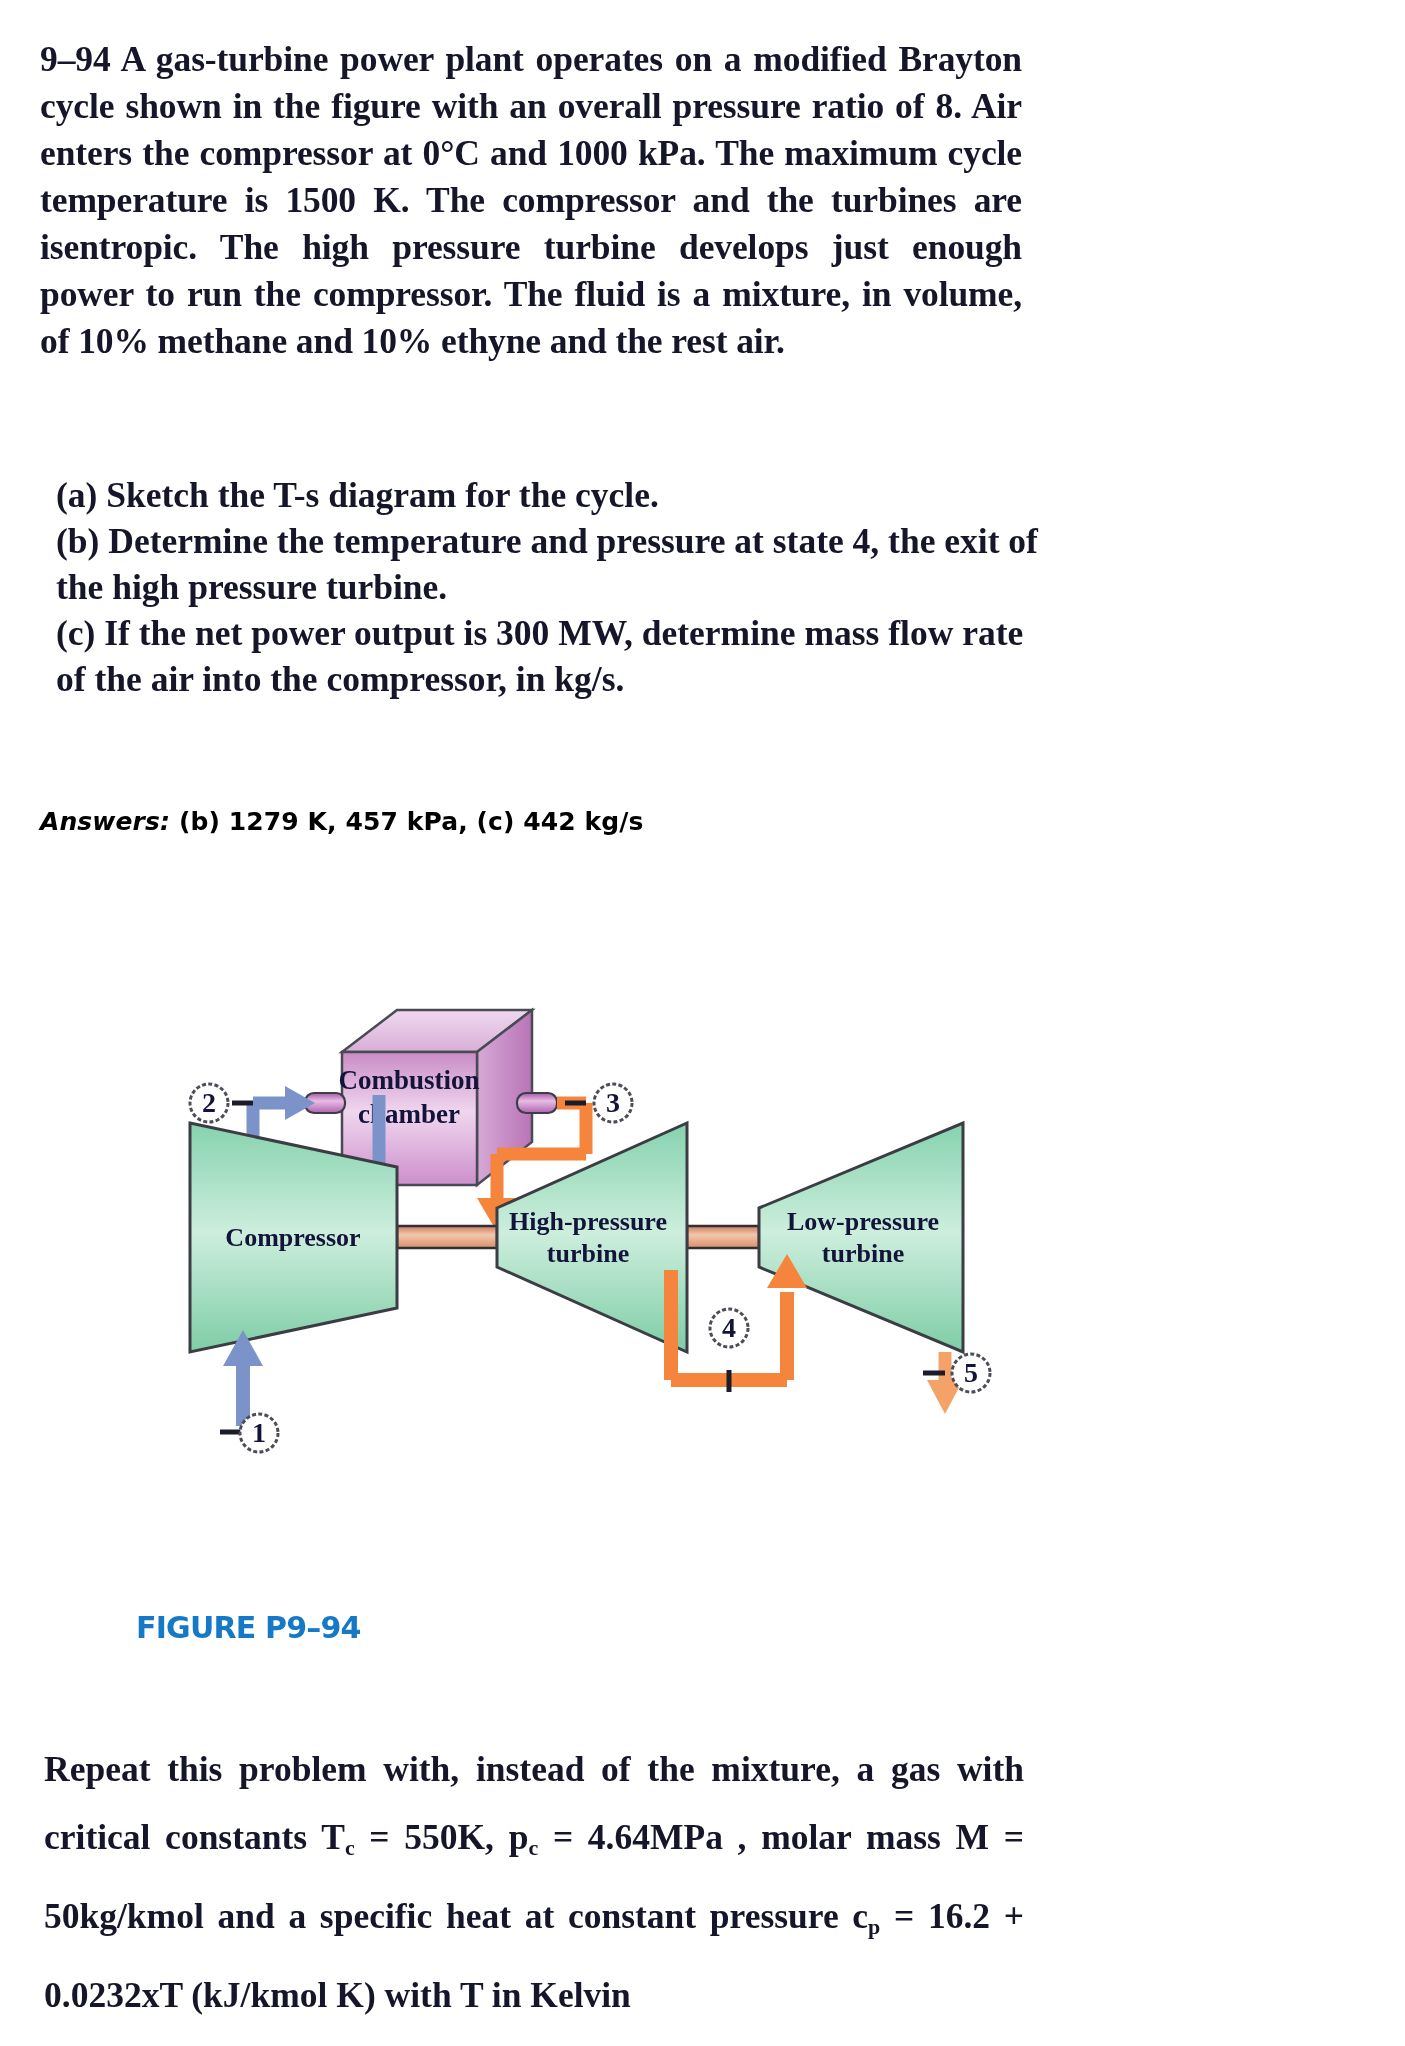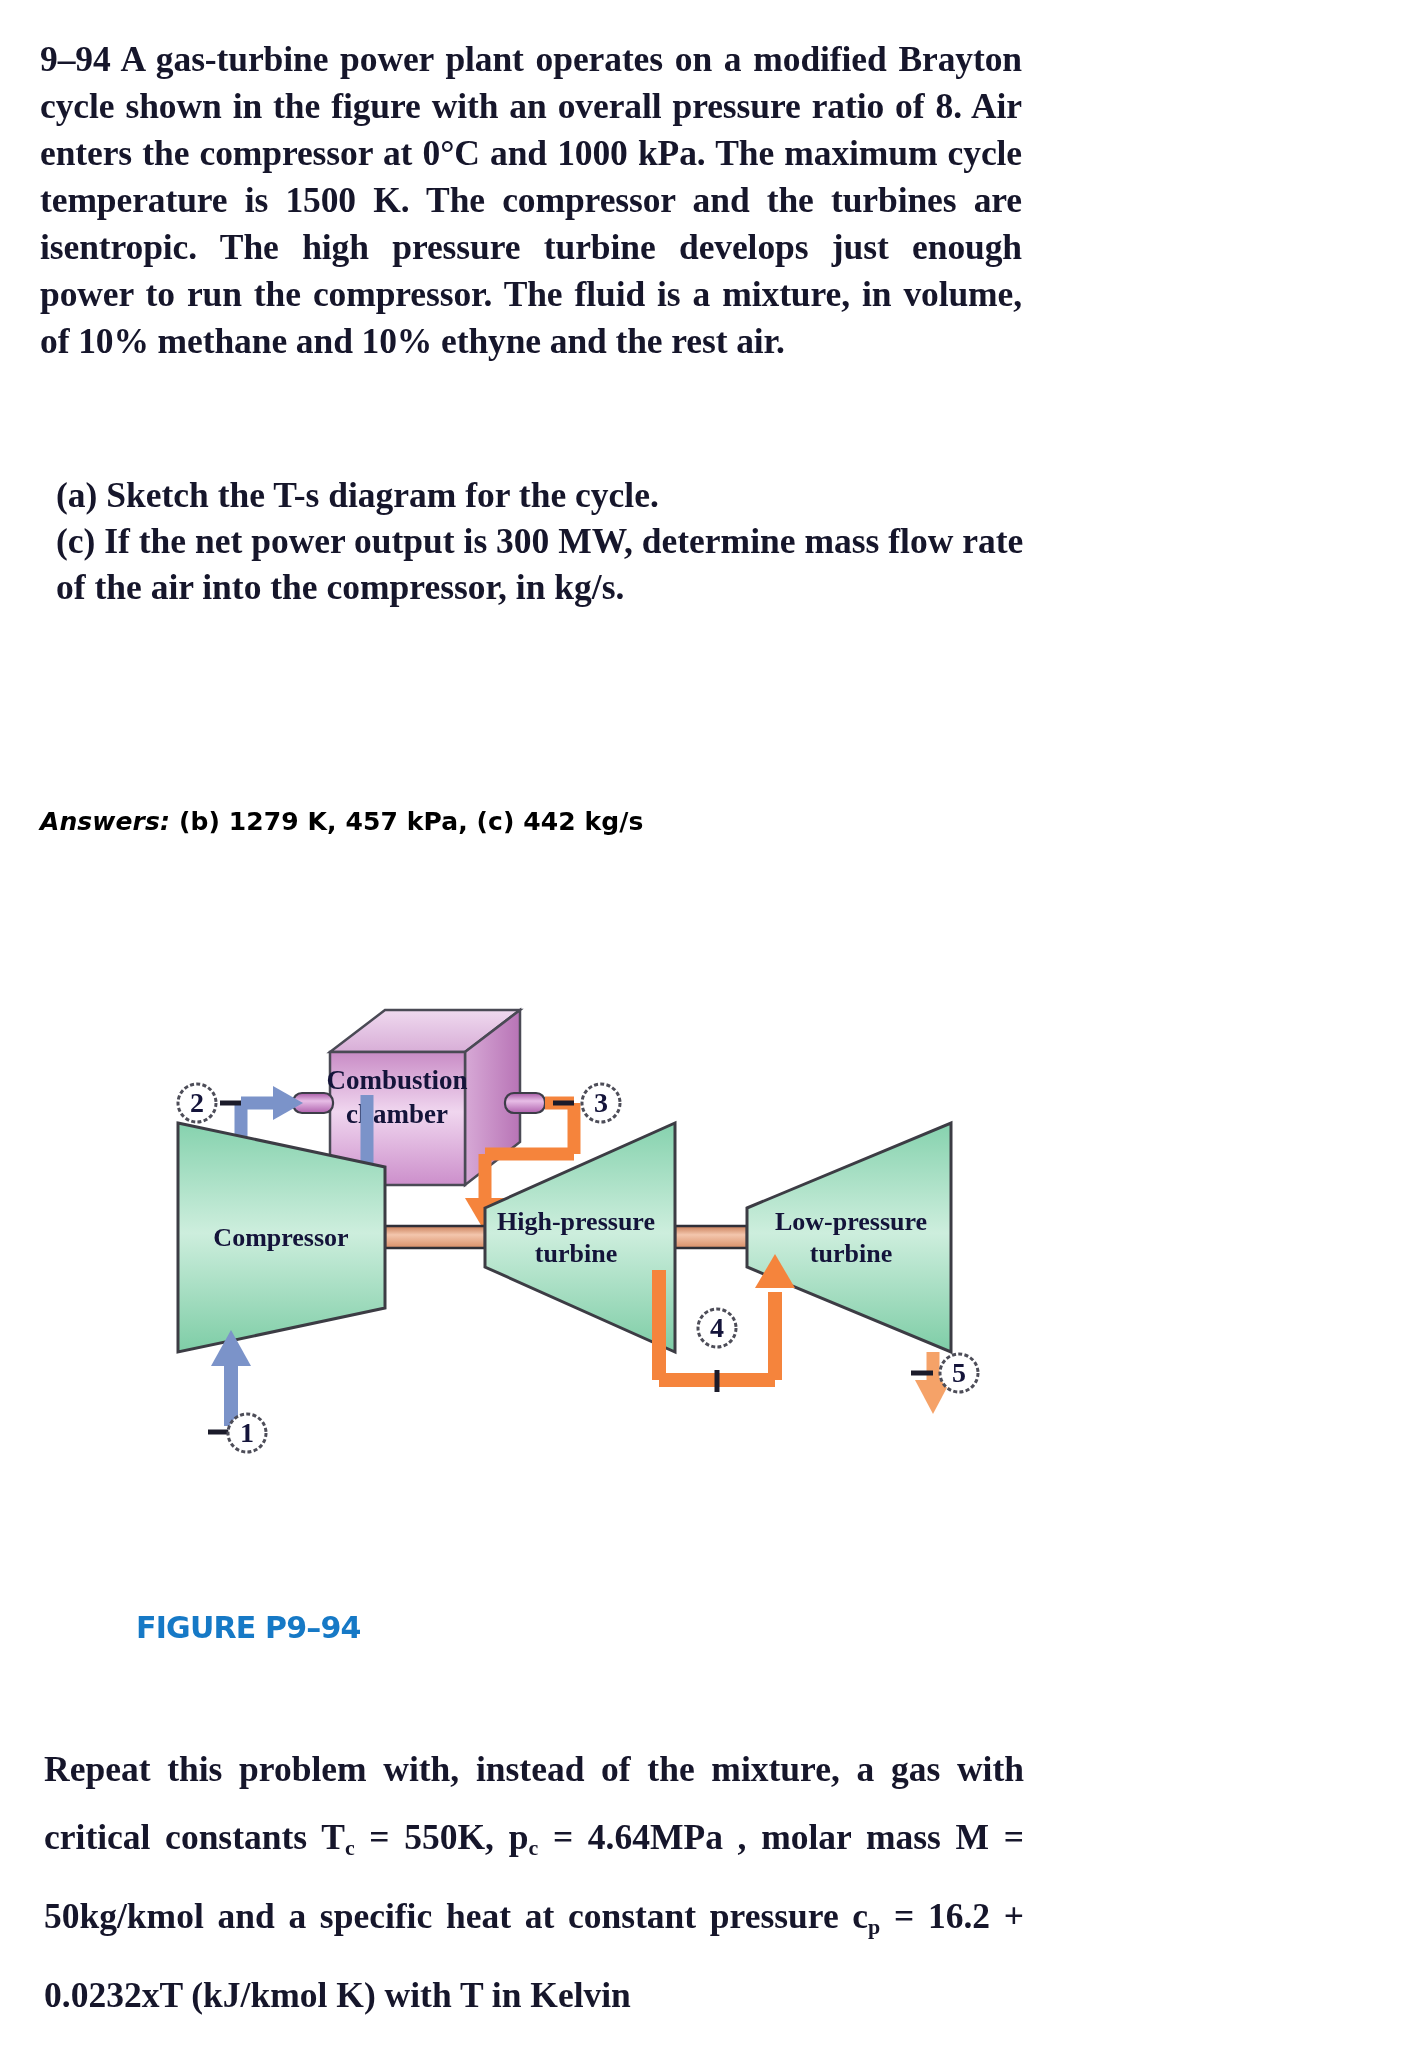--- a/index.html
+++ b/index.html
@@ -43,21 +43,21 @@
   }
 
   .bottom-text{
     position:absolute;left:44px;top:1735px;width:980px;
     font-size:35.5px;line-height:68px;font-weight:700;
     text-align:justify;text-justify:inter-word;color:#16162b;
   }
   .bottom-text sub{font-size:0.62em;vertical-align:-0.28em;}
 
   
-  .figure{position:absolute;left:4px;top:880px;width:1020px;height:720px;padding-left:41px;}
+  .figure{position:absolute;left:16px;top:880px;width:1020px;height:720px;padding-left:41px;}
   .figure svg{display:block;}
 
   .dev-label{
     font-family:"Liberation Serif","DejaVu Serif",serif;
     font-size:26px;font-weight:700;fill:#14143a;
   }
   .cc-label{
     font-family:"Liberation Serif","DejaVu Serif",serif;
     font-size:27px;font-weight:700;fill:#14143a;
   }
@@ -71,20 +71,21 @@
 
 <div class="page">
 
   <div class="problem-body">
     <span class="plabel">9–94</span>
     <span>A gas-turbine power plant operates on a modified Brayton cycle shown in the figure with an overall pressure ratio of 8. Air enters the compressor at 0°C and 1000 kPa. The maximum cycle temperature is 1500 K. The compressor and the turbines are isentropic. The high pressure turbine develops just enough power to run the compressor. The fluid is a mixture, in volume, of 10% methane and 10% ethyne and the rest air.</span>
   </div>
 
   <div class="parts">
     <span class="part">(a) Sketch the T-s diagram for the cycle.</span>
+    <span class="part">(b) Determine the temperature and pressure at state 4, the exit of the high pressure turbine.</span>
     <span class="part">(c) If the net power output is 300 MW, determine mass flow rate of the air into the compressor, in kg/s.</span>
   </div>
 
   <div class="answers">
     <span class="ans-lab">Answers:</span>
     <span>(b) 1279 K, 457 kPa, (c) 442 kg/s</span>
   </div>
 
   <div class="figure">
     <svg width="1020" height="720" viewBox="0 0 1020 720" xmlns="http://www.w3.org/2000/svg">

